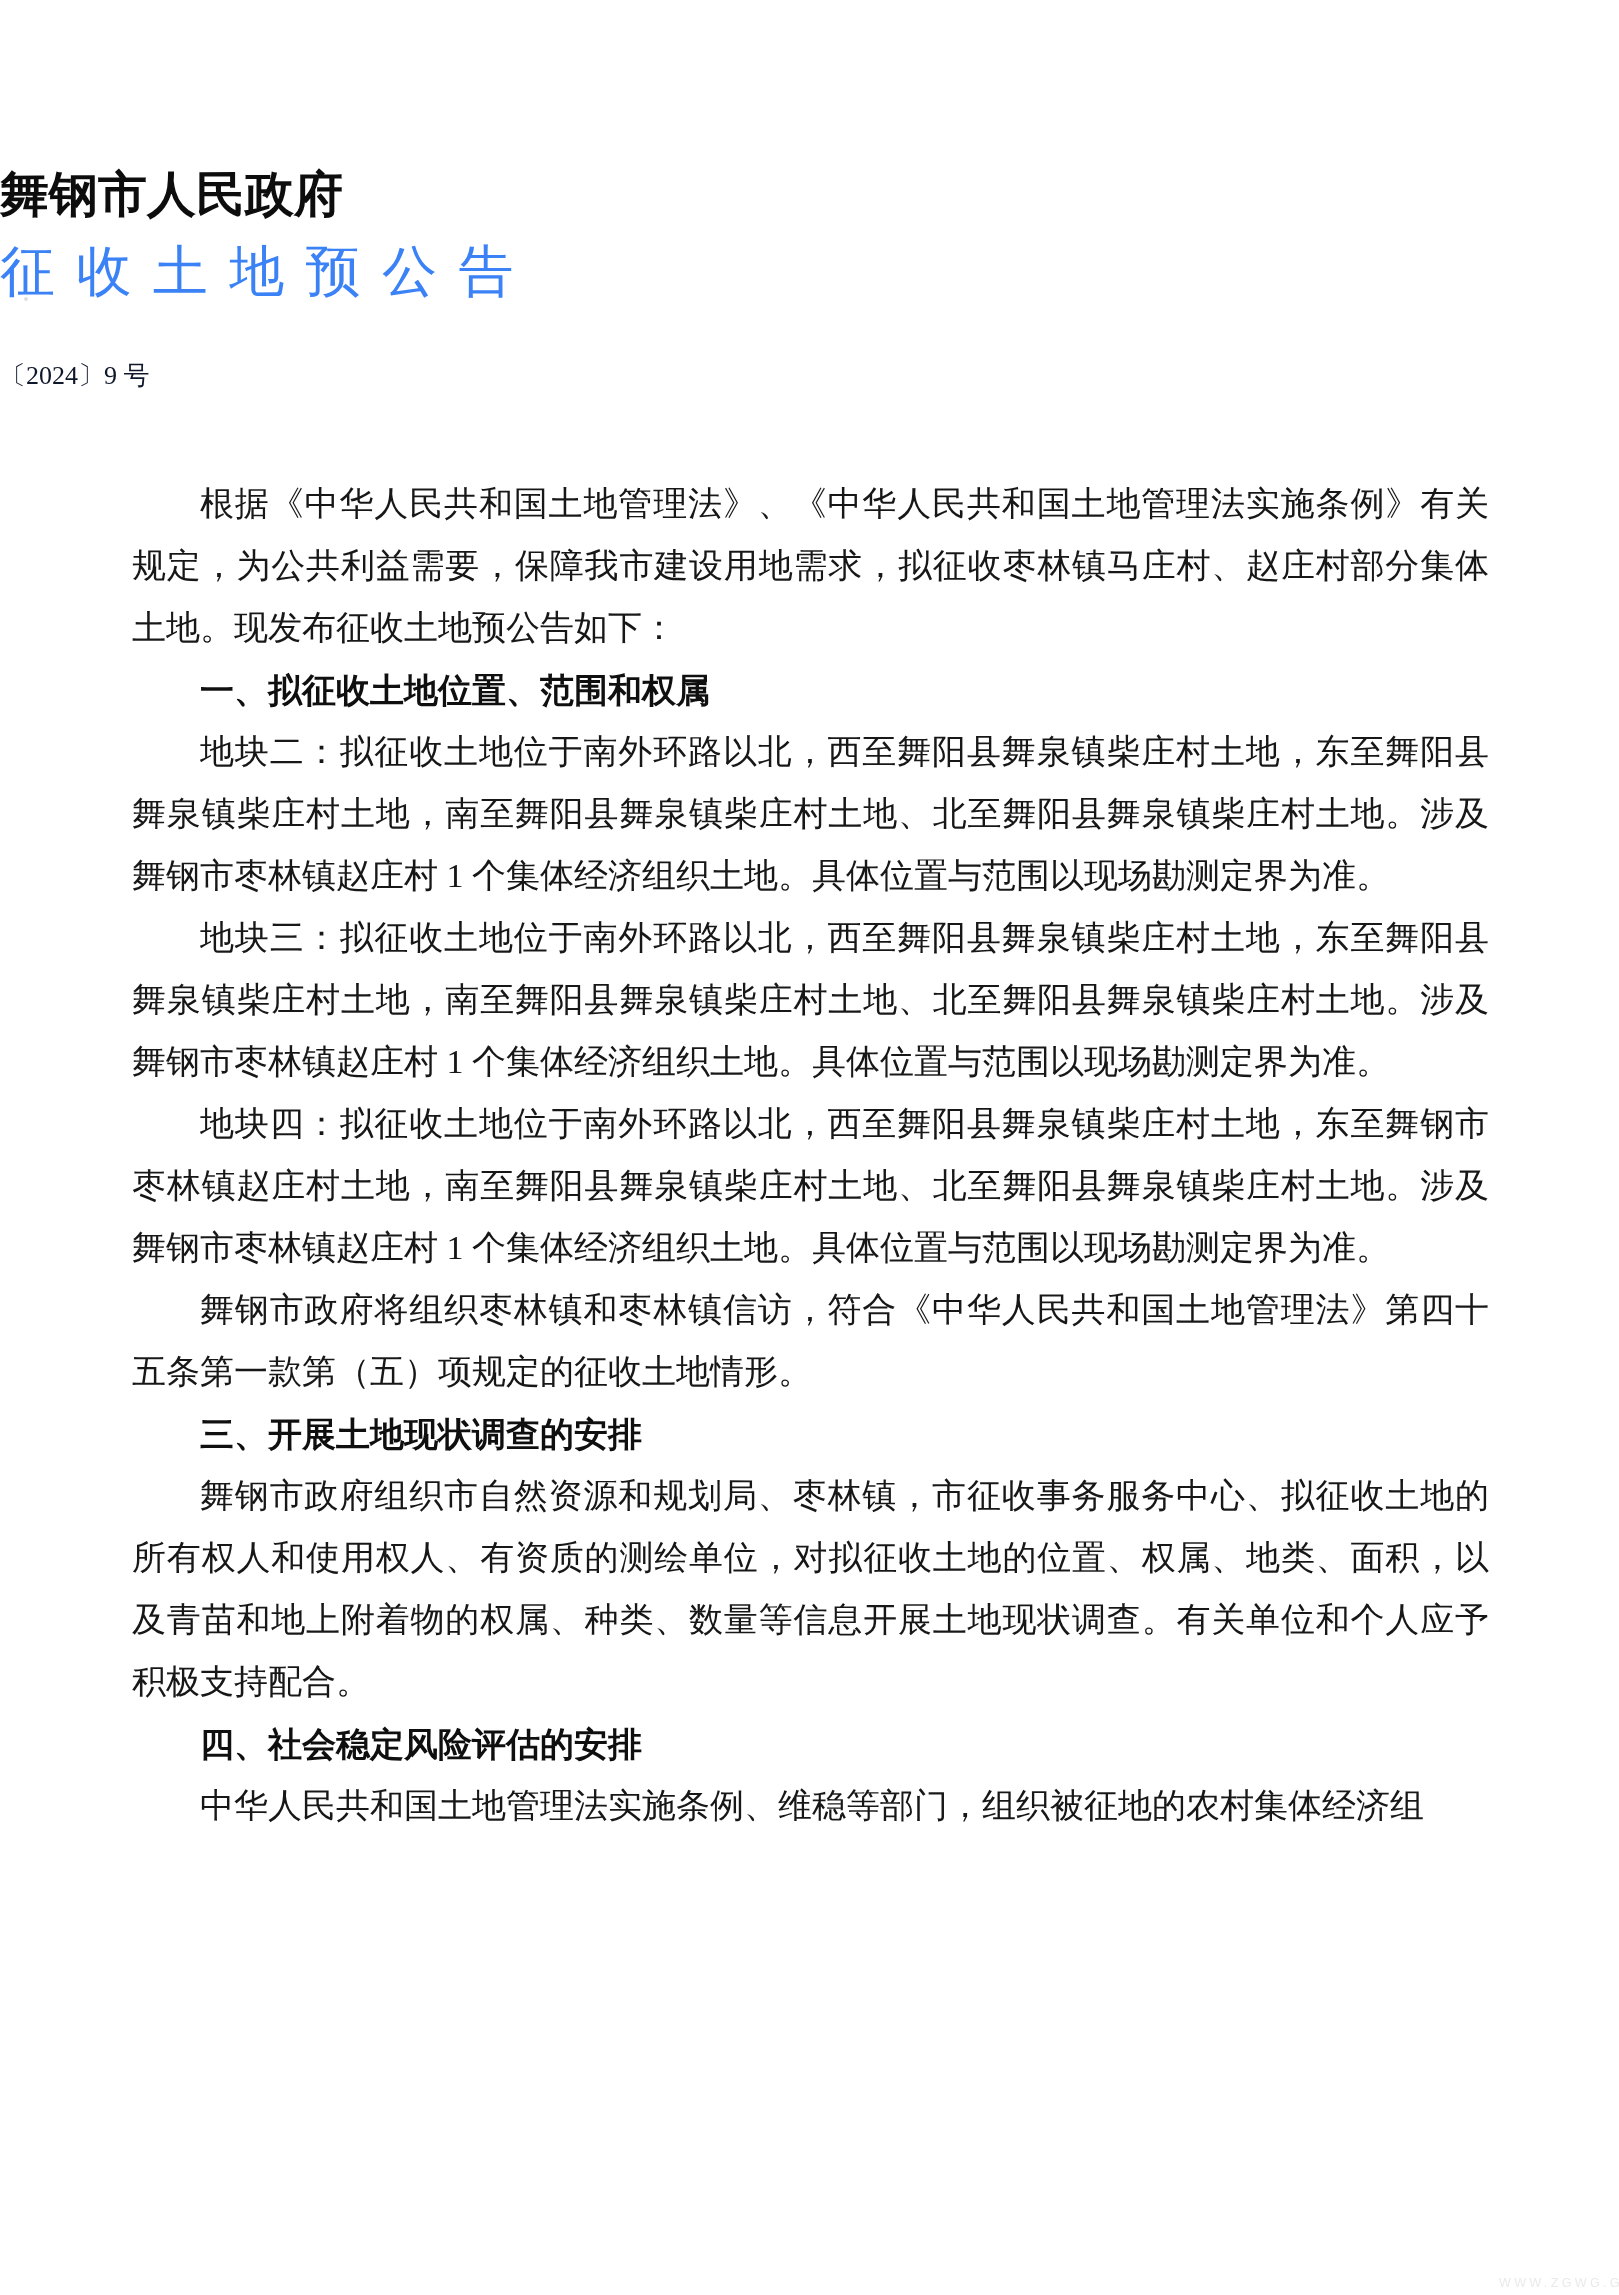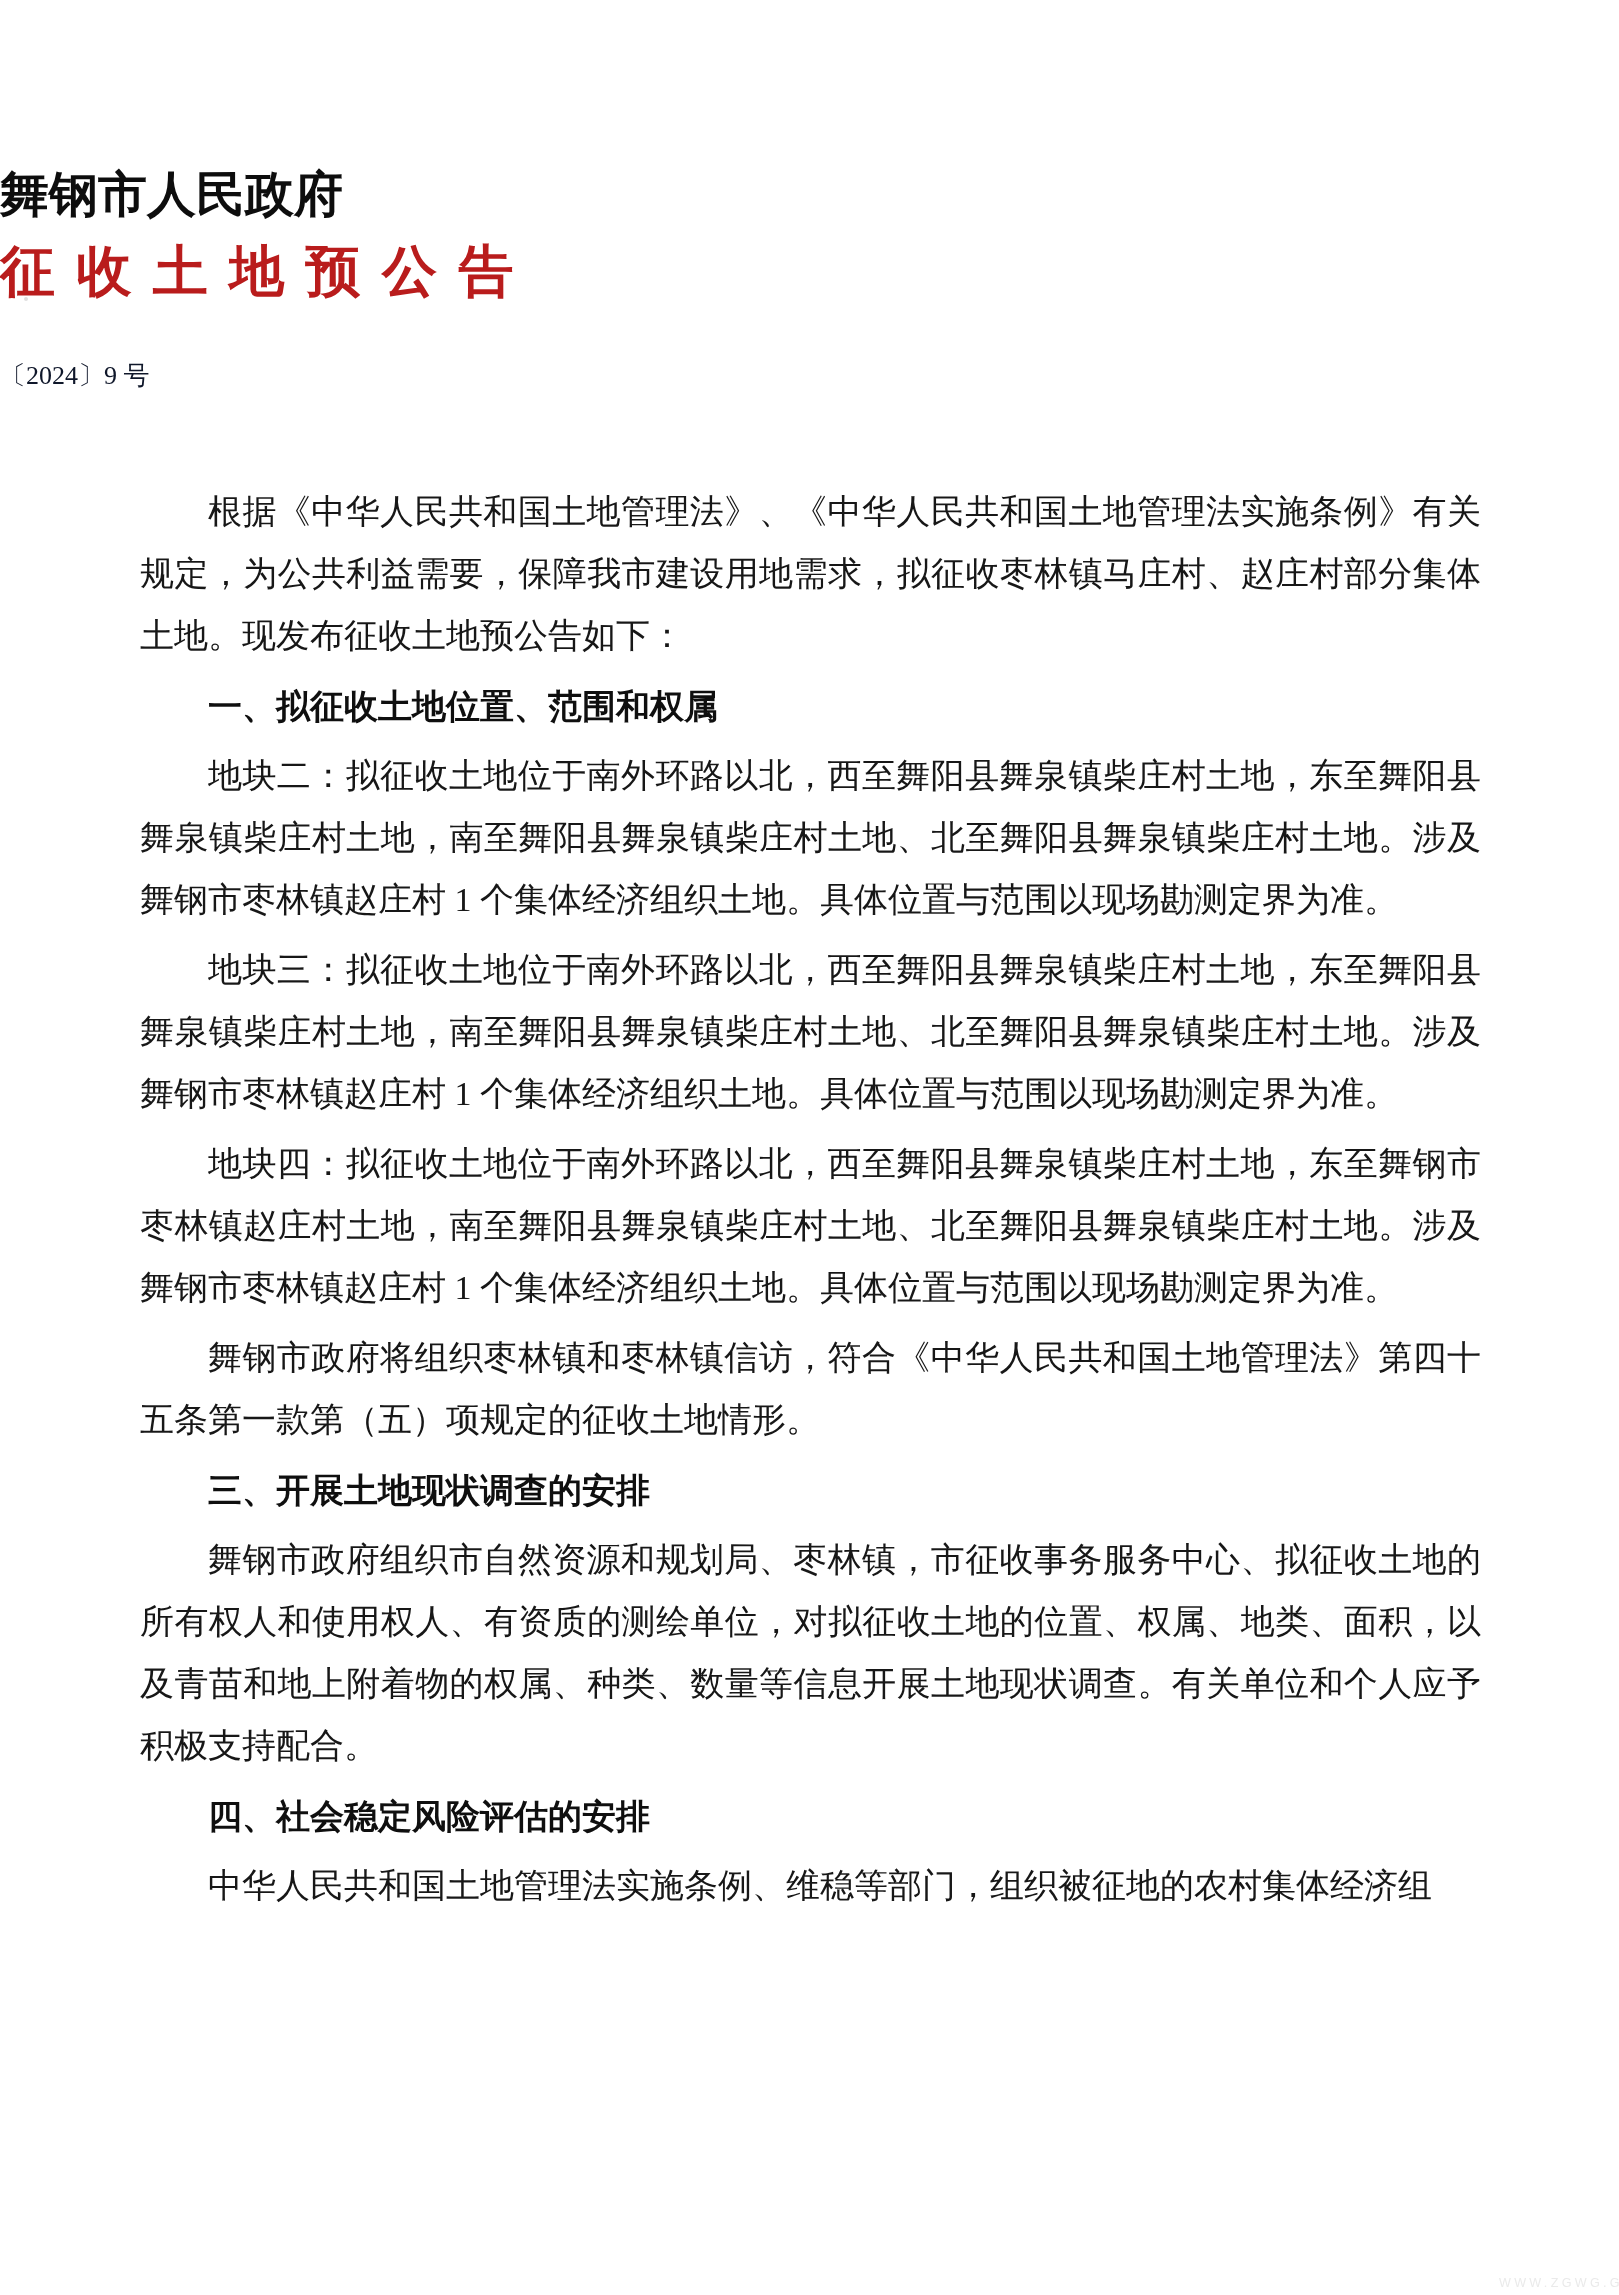--- a/index.html
+++ b/index.html
@@ -24,44 +24,44 @@
     font-size: 49px;
     line-height: 52px;
     font-weight: bold;
     color: #0d0d0d;
     font-family: "Liberation Serif", serif;
   }
   .title2 {
     top: 242px;
     font-size: 55px;
     line-height: 59px;
-    font-weight: bold;
+    font-weight: normal;
     letter-spacing: 21.4px;
-    color: #b91c1c;
+    color: #3b82f6;
     font-family: "Liberation Serif", serif;
   }
   .docnum {
     top: 361px;
     font-size: 26px;
     line-height: 29px;
     font-weight: normal;
     color: #0f172a;
   }
   .body-text {
     position: absolute;
     left: 132px;
     top: 473px;
     width: 1357px;
     font-size: 34px;
     line-height: 62px;
     text-align: justify;
     text-justify: inter-ideograph;
     color: #171717;
   }
-  .body-text p { margin: 8px; text-indent: 2em; }
+  .body-text p { margin: 0; text-indent: 2em; }
   .para { font-family: "Liberation Serif", serif; font-weight: normal; }
   .heading {
     font-family: "Liberation Sans", sans-serif;
     font-weight: bold;
     color: #0f0f0f;
   }
   .watermark {
     position: absolute;
     left: 1499px;
     top: 2276px;

